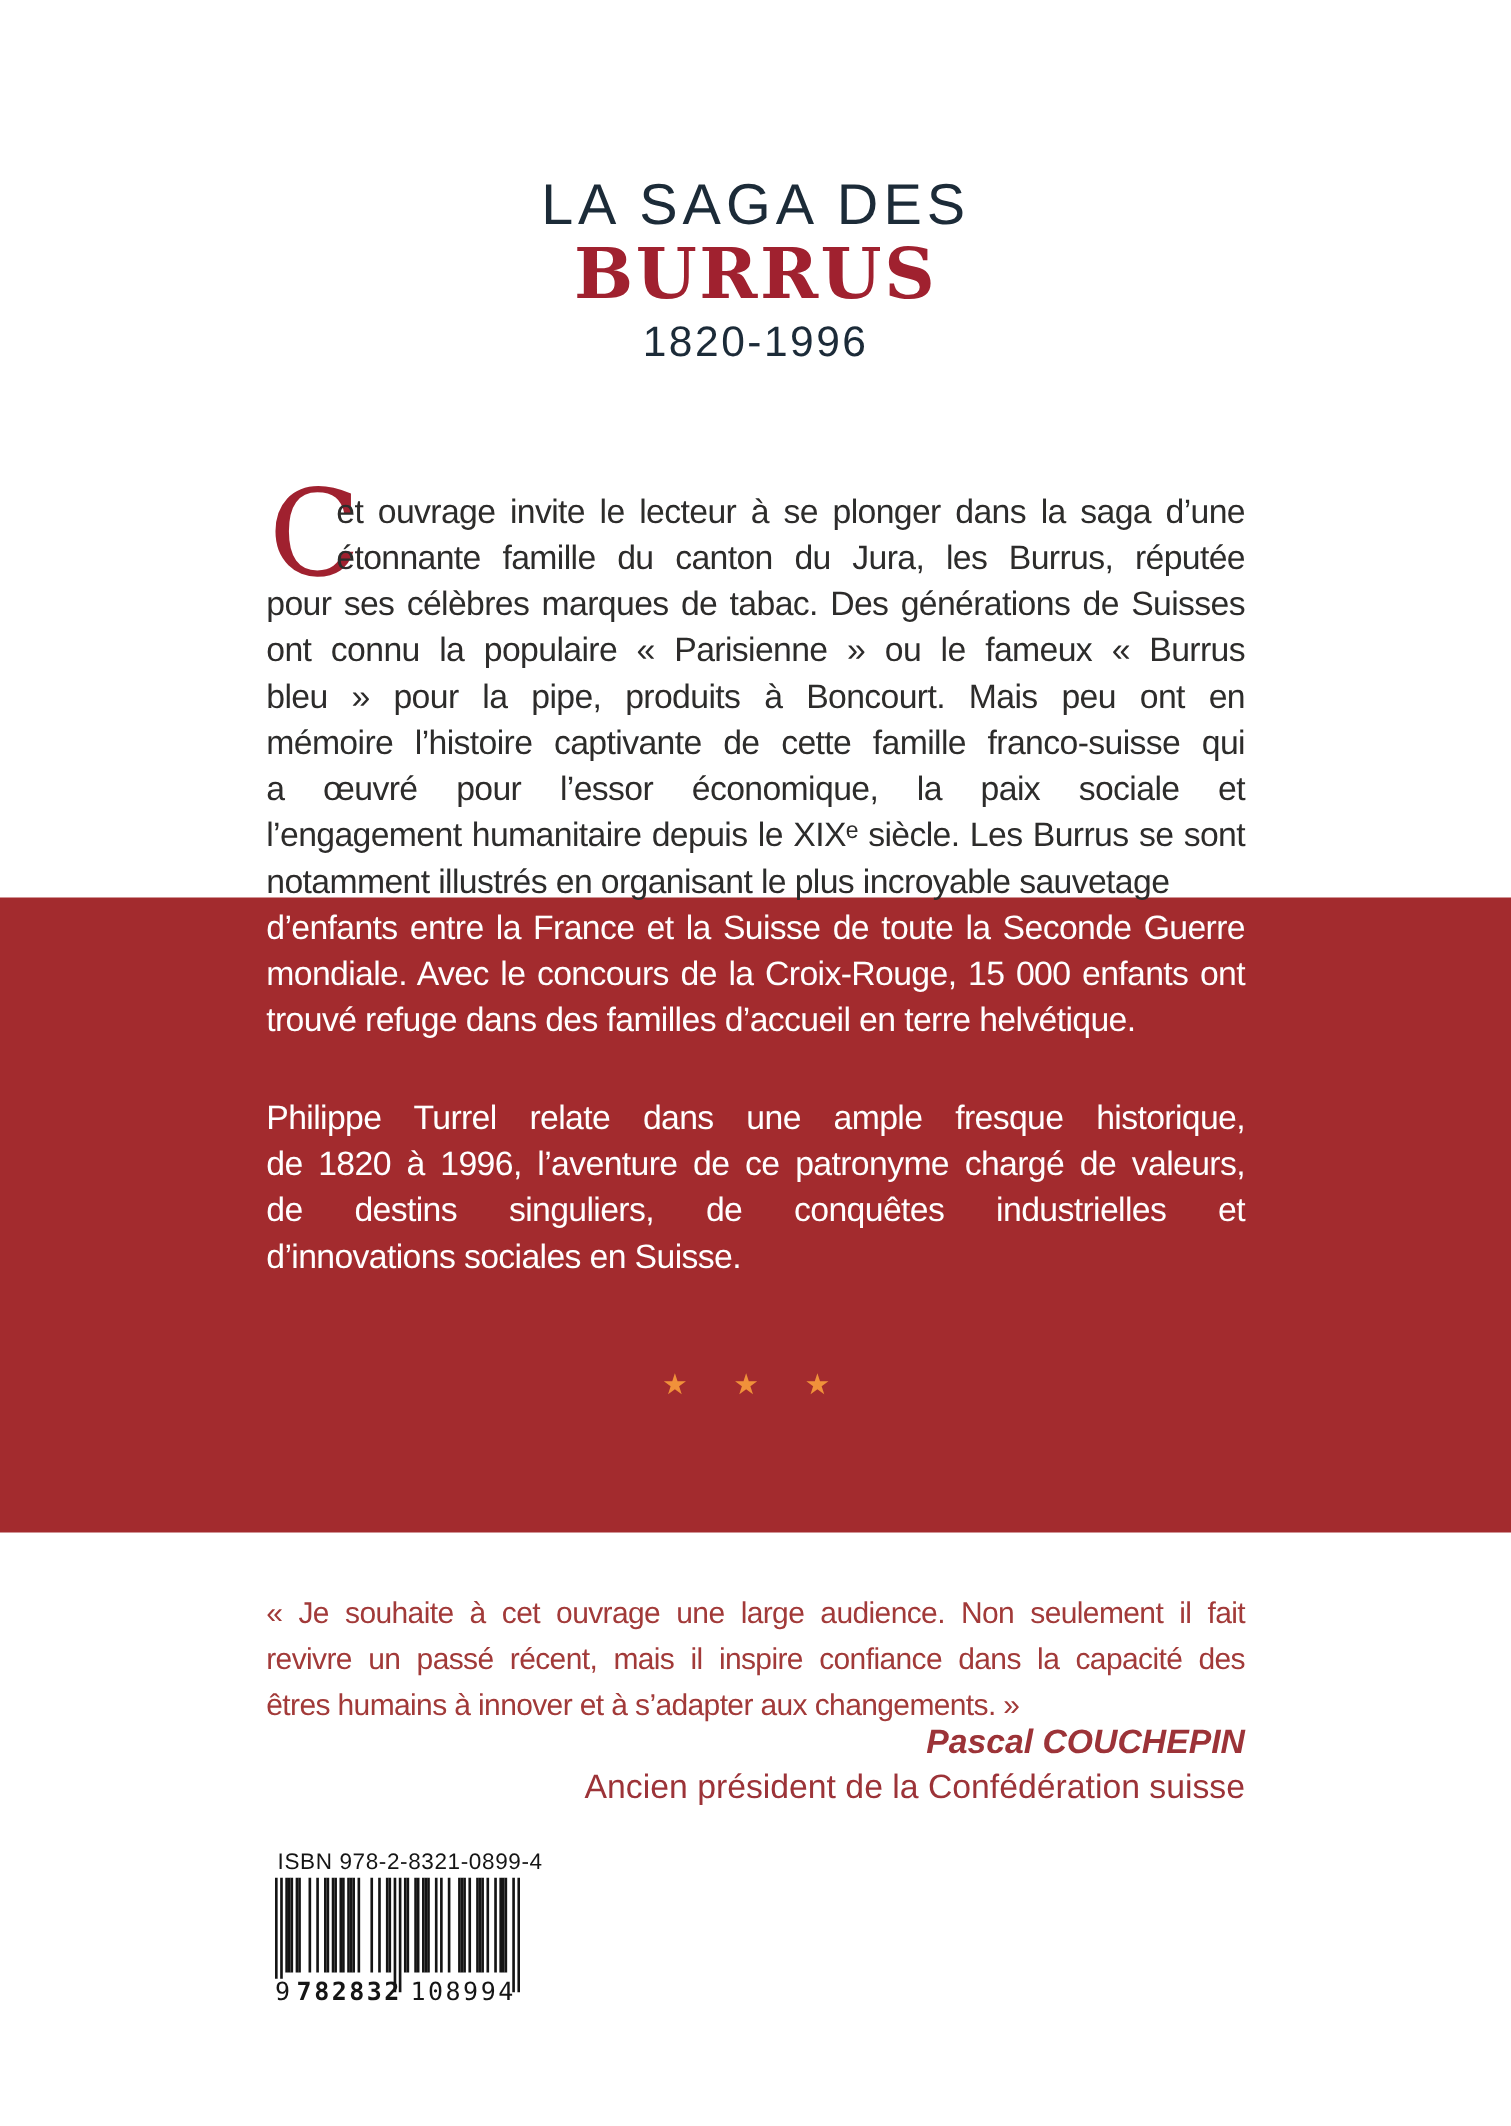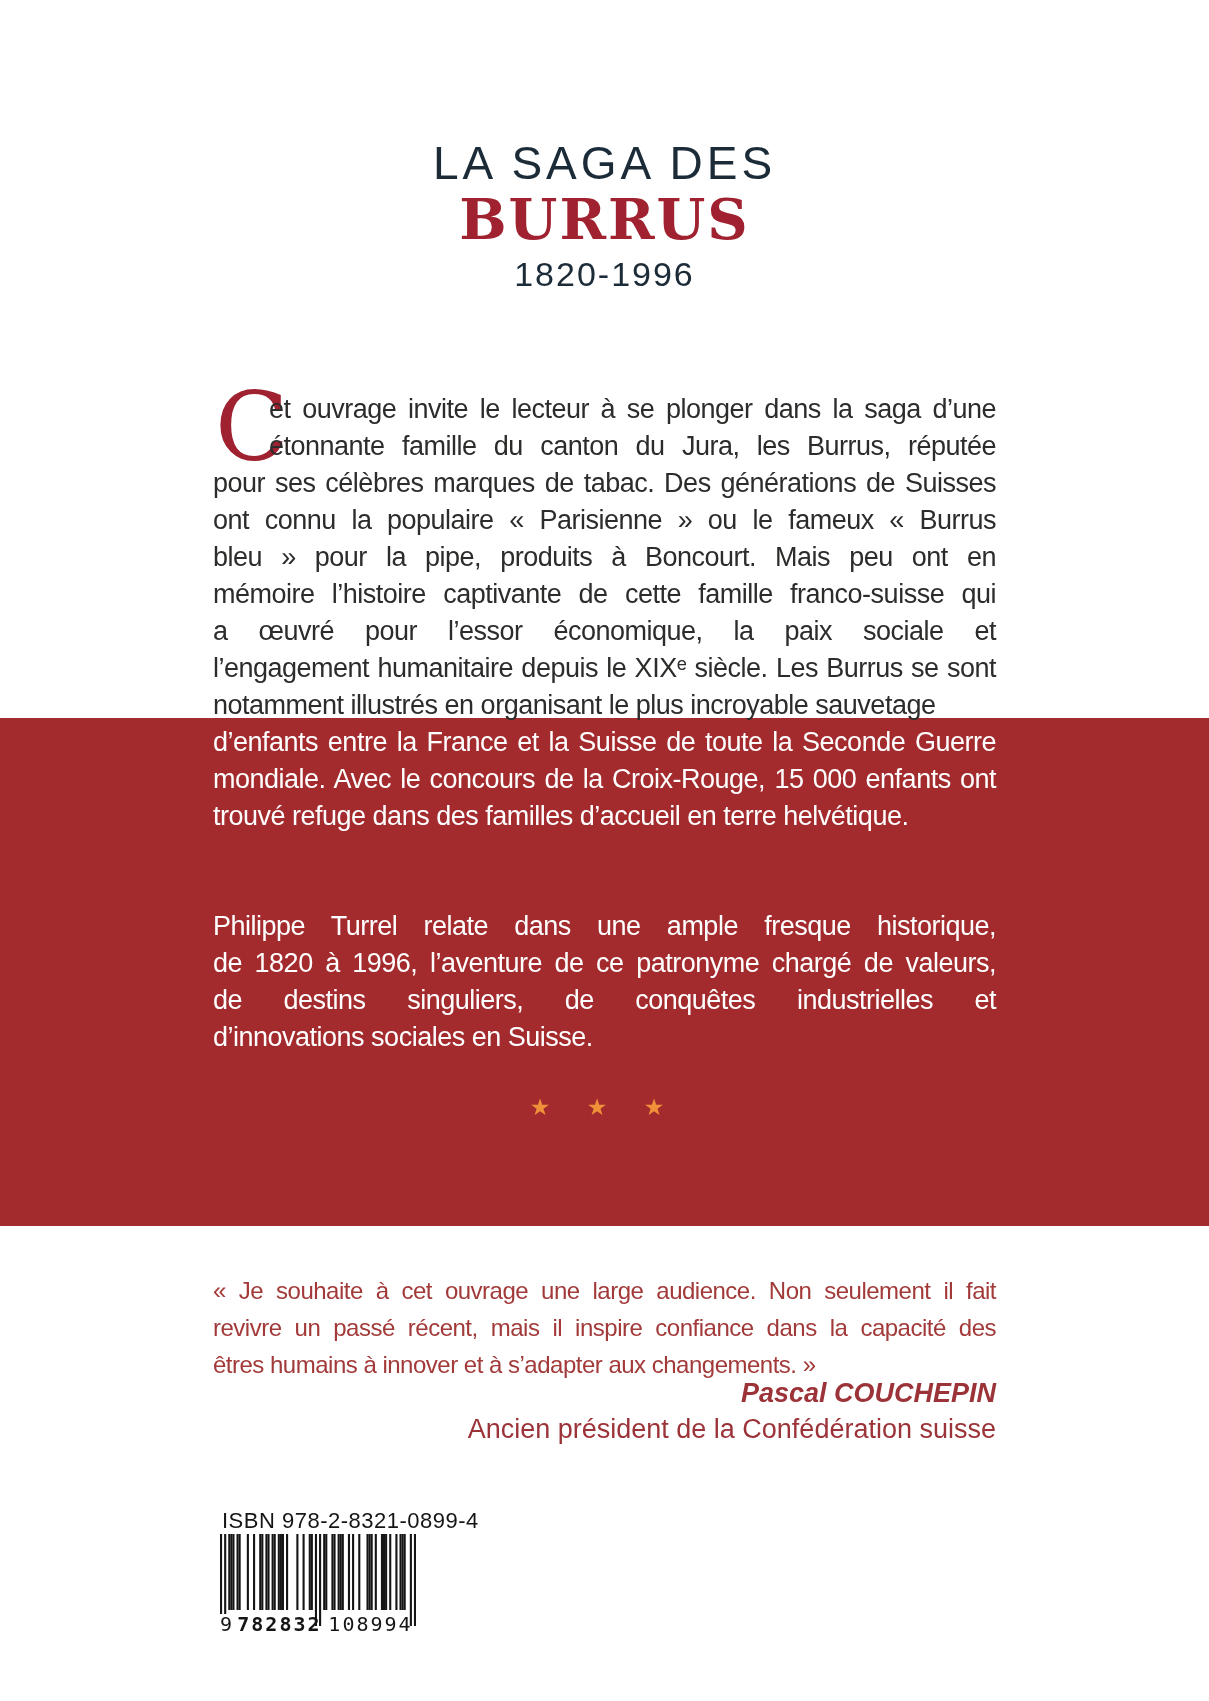--- a/index.html
+++ b/index.html
@@ -40,21 +40,21 @@
   
   .para{font-size:27px;letter-spacing:-0.5px;}
   .tline{
     line-height:37px;height:37px;white-space:nowrap;
     text-align:justify;text-align-last:justify;
   }
   .tline.last{text-align-last:left;}
   .para1{top:391px;color:var(--body-text);}
   .para1 .tline:nth-child(-n+2){padding-left:56px;}
   .para1-white{top:724px;color:#ffffff;}
-  .para2{top:908px;color:#ffffff;}
+  .para2{top:876px;color:#ffffff;}
   .dropcap{
     position:absolute;left:215px;top:379px;
     font-family:"DejaVu Serif","Liberation Serif",serif;
     font-size:96px;line-height:96px;color:var(--title-red);
   }
 
   
   .stars{
     top:1092px;text-align:center;color:var(--star-orange);
     font-size:23px;letter-spacing:15px;line-height:30px;
@@ -67,22 +67,22 @@
     font-size:27px;font-weight:700;font-style:italic;line-height:34px;
   }
   .author-title{
     top:1412px;text-align:right;color:var(--author-red);
     font-size:27px;line-height:34px;
   }
 
   
   .isbn-box{position:absolute;left:210px;top:1478px;width:206px;background:#fff;}
   .isbn-label{
-    color:var(--barcode-black);font-size:22px;letter-spacing:0.5px;
-    line-height:22px;white-space:nowrap;padding-left:12px;margin-top:32px;
+    color:var(--barcode-black);font-size:18px;letter-spacing:0.5px;
+    line-height:22px;white-space:nowrap;padding-left:12px;
   }
   .barcode-wrap{position:relative;margin-top:2px;padding-left:10px;}
   .barcode-digits{
     position:relative;display:flex;color:var(--barcode-black);
     font-family:"DejaVu Sans Mono","Liberation Mono",monospace;
     font-size:20px;line-height:20px;margin-top:-16px;
   }
   .bd-left{width:14px;background:#fff;}
   .bd-g1{width:92px;text-align:center;letter-spacing:2px;font-weight:bold;}
   .bd-g2{width:92px;text-align:center;letter-spacing:2px;}

